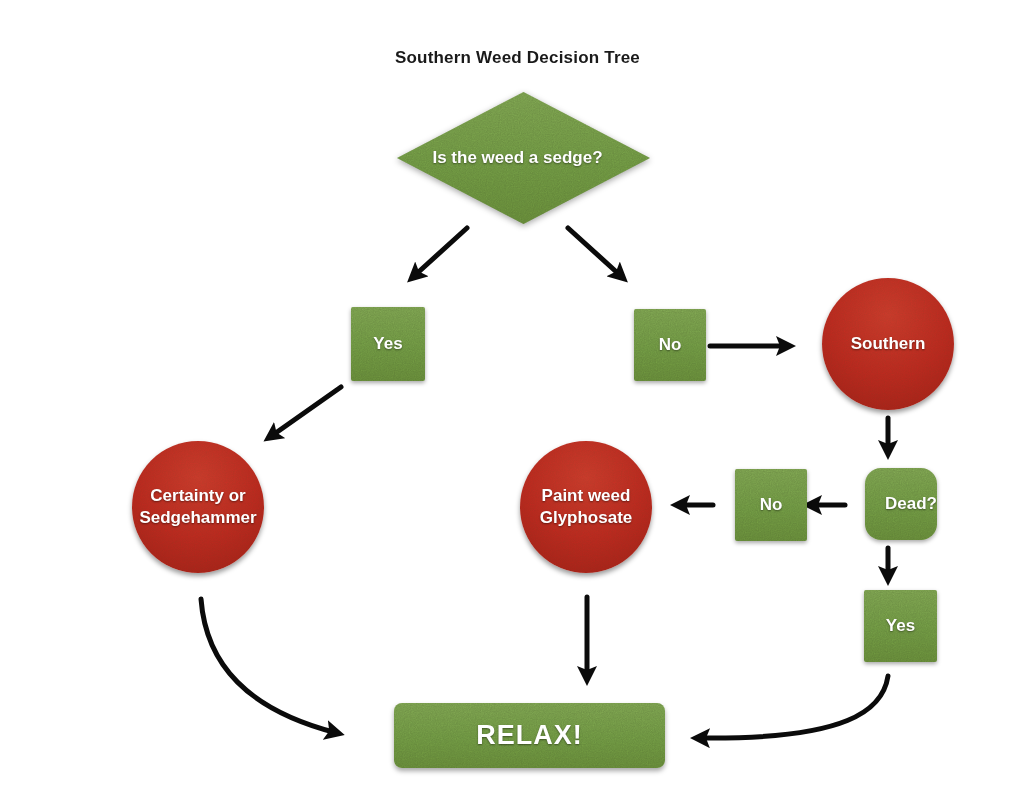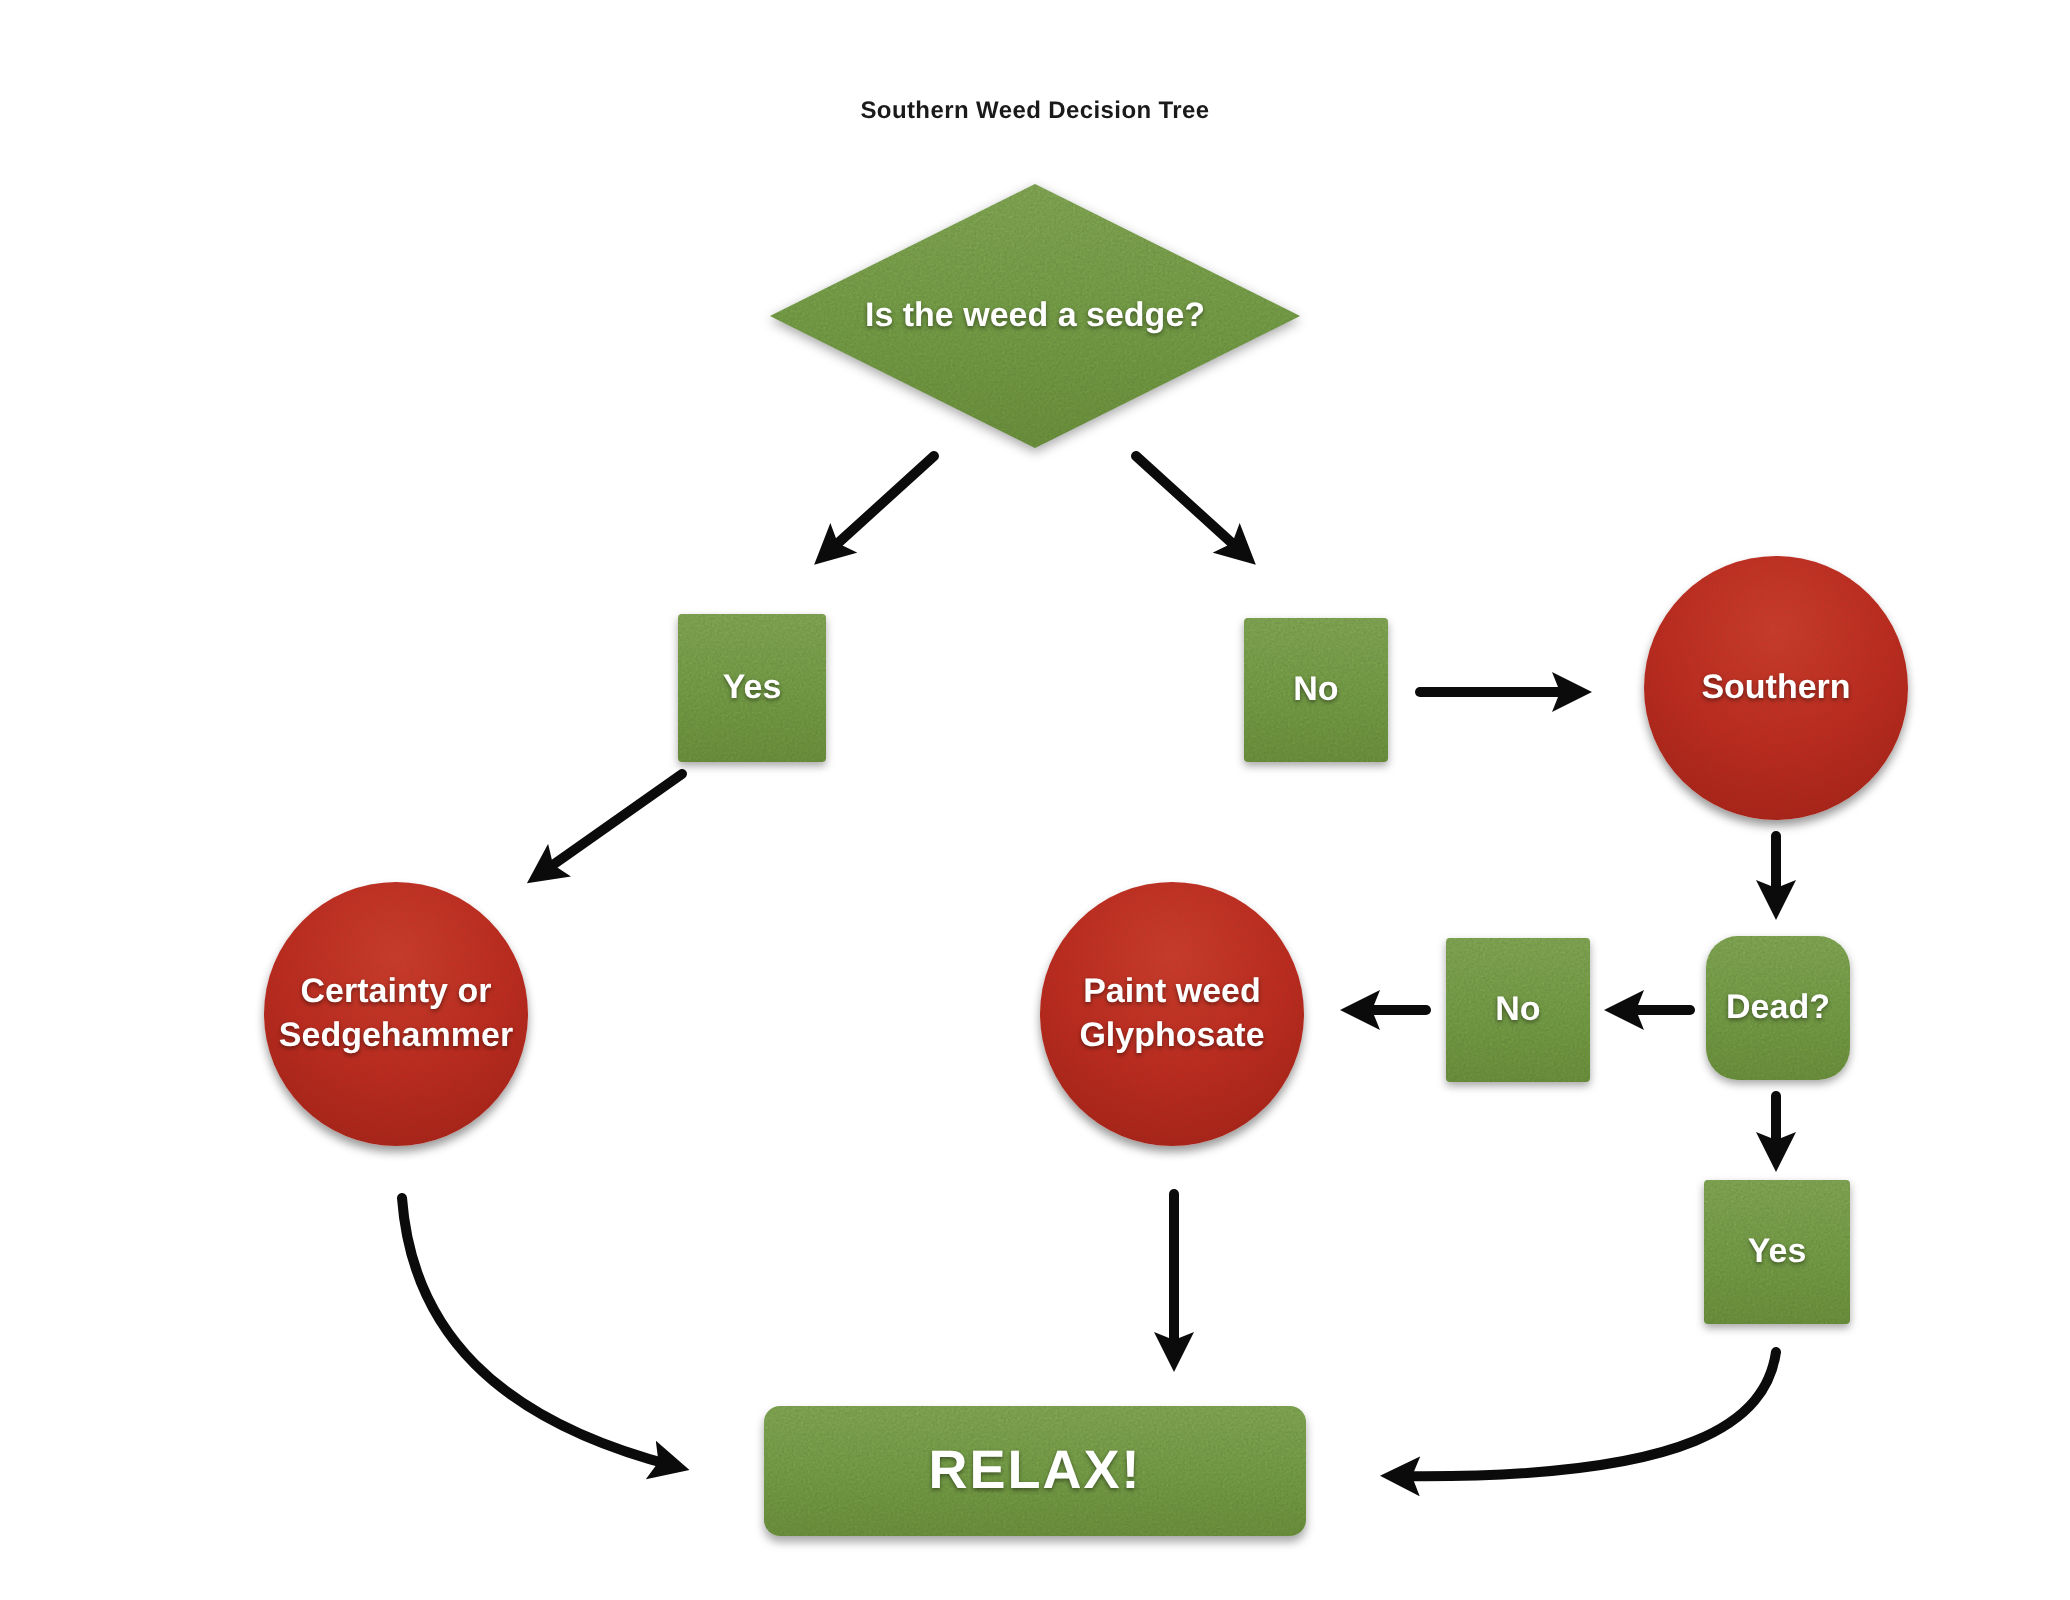--- a/index.html
+++ b/index.html
@@ -9,21 +9,21 @@
     height: 800px;
     background: #ffffff;
     overflow: hidden;
     font-family: "Liberation Sans", "DejaVu Sans", sans-serif;
   }
   .title {
     position: absolute;
     left: 0; top: 48px;
     width: 1035px;
     text-align: center;
-    font-size: 12px;
+    font-size: 17px;
     font-weight: bold;
     color: #1a1a1a;
     letter-spacing: 0.2px;
   }
   .arrows {
     position: absolute;
     left: 0; top: 0;
     pointer-events: none;
   }
   .node {
@@ -38,33 +38,35 @@
     color: #ffffff;
     font-weight: bold;
     font-size: 17px;
     line-height: 1.3;
     text-align: center;
     white-space: pre-line;
     text-shadow: 0 1px 2px rgba(0,0,0,0.45);
   }
   .green-fill {
     background: linear-gradient(180deg, #8ab259 0%, #7ba74a 55%, #71993f 100%);
+    margin-left: 12px;
   }
   .red-fill {
     background: radial-gradient(circle at 50% 28%, #d23a2c 0%, #c2281f 52%, #a51e16 100%);
   }
   .square {
     border-radius: 2px;
     box-shadow: 0 2px 4px rgba(0,0,0,0.35);
     overflow: hidden;
   }
   .rounded-square {
     border-radius: 16px;
     box-shadow: 0 2px 4px rgba(0,0,0,0.35);
     overflow: hidden;
+    justify-content: flex-end;
   }
   .circle {
     border-radius: 50%;
     box-shadow: 0 3px 5px rgba(0,0,0,0.4);
     overflow: hidden;
   }
   .rounded-rect {
     border-radius: 8px;
     box-shadow: 0 3px 5px rgba(0,0,0,0.35);
     overflow: hidden;

